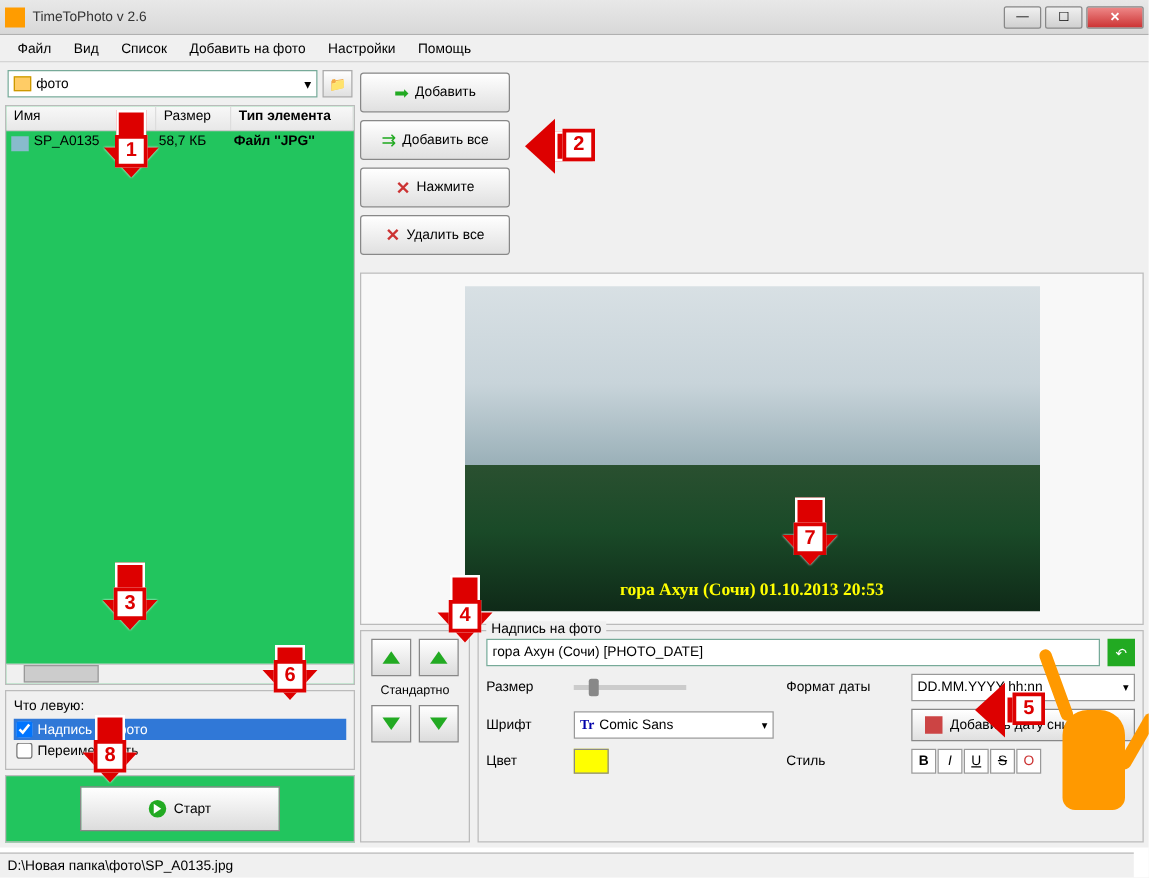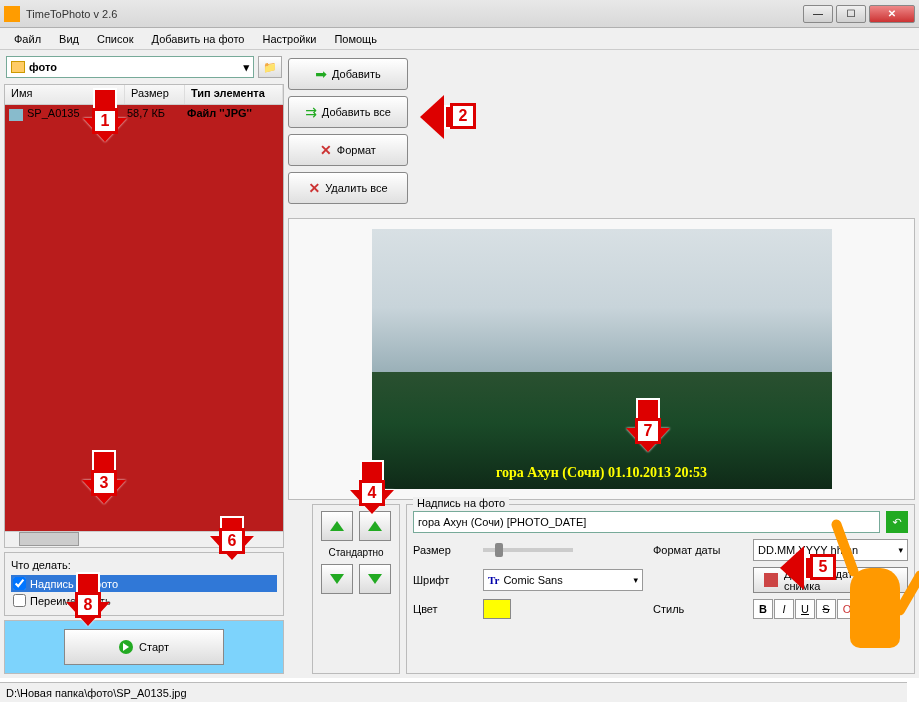--- a/index.html
+++ b/index.html
@@ -11,64 +11,64 @@
 .winbtns { display: flex; gap: 3px; }
 .winbtn { width: 30px; height: 18px; border: 1px solid #888; border-radius: 2px; background: linear-gradient(#f0f0f0, #d0d0d0); display: flex; align-items: center; justify-content: center; font-size: 10px; cursor: pointer; }
 .winbtn.close { width: 46px; background: linear-gradient(#e88, #c33); color: #fff; font-weight: bold; }
 
 .menubar { height: 22px; background: #f0f0f0; border-bottom: 1px solid #ccc; display: flex; align-items: center; padding: 0 6px; gap: 2px; }
 .menubar span { padding: 2px 8px; cursor: pointer; }
 
 .mainarea { display: flex; height: 628px; padding: 4px; gap: 4px; background: #f0f0f0; position: relative; }
 
 .leftcol { width: 280px; display: flex; flex-direction: column; gap: 4px; }
-.pathbar { display: flex; gap: 4px; padding: 2px; font-weight: bold; }
+.pathbar { display: flex; gap: 4px; padding: 2px; }
 .pathcombo { flex: 1; height: 22px; border: 1px solid #7a9; background: #fff; display: flex; align-items: center; padding: 0 4px; }
 .pathcombo .folder-icon { width: 14px; height: 12px; background: #fc6; border: 1px solid #c90; margin-right: 4px; }
 .pathcombo .dd { margin-left: auto; }
 .upbtn { width: 24px; height: 22px; border: 1px solid #aaa; background: linear-gradient(#fff, #e0e0e0); display:flex; align-items:center; justify-content:center; }
 
-.filelist { flex: 1; background: #b91c1c; border: 1px solid #bbb; display: flex; flex-direction: column; }
+.filelist { flex: 1; background: #22c55e; border: 1px solid #bbb; display: flex; flex-direction: column; }
 .filelist-hdr { display: flex; background: linear-gradient(#f8f8f8, #e8e8e8); border-bottom: 1px solid #ccc; height: 20px; }
 .filelist-hdr div { padding: 2px 6px; border-right: 1px solid #ddd; }
 .col-name { width: 120px; } .col-size { width: 60px; } .col-type { flex: 1; font-weight: bold; }
 .filelist-body { flex: 1; }
 .filerow { display: flex; padding: 2px 0; }
 .filerow .fileicon { width: 14px; height: 12px; background: #8bc; margin: 2px 4px; }
 .filelist-scroll { height: 16px; background: #f0f0f0; border-top: 1px solid #ccc; position: relative; }
 .filelist-scroll .thumb { position: absolute; left: 14px; width: 60px; height: 14px; background: #ccc; border: 1px solid #999; }
 
 .todo-box { border: 1px solid #bbb; padding: 6px; background: #f0f0f0; }
 .todo-box .lbl { margin-bottom: 4px; }
 .chkrow { display: flex; align-items: center; gap: 4px; padding: 2px; }
 .chkrow.sel { background: #3078d7; color: #fff; }
 .chkrow input { margin: 0; }
 
-.startbox { border: 1px solid #bbb; padding: 8px; background: #7dd3fc; display: flex; justify-content: center; }
+.startbox { border: 1px solid #bbb; padding: 8px; background: #22c55e; display: flex; justify-content: center; }
 .startbtn { width: 160px; height: 36px; border: 1px solid #888; background: linear-gradient(#fff, #dcdcdc); display: flex; align-items: center; justify-content: center; gap: 6px; cursor: pointer; }
 .startbtn .goicon { width: 14px; height: 14px; background: #2a2; border-radius: 50%; position: relative; }
 .startbtn .goicon::after { content: ''; position: absolute; left: 4px; top: 3px; border-left: 6px solid #fff; border-top: 4px solid transparent; border-bottom: 4px solid transparent; }
 
 .rightcol { flex: 1; display: flex; flex-direction: column; gap: 4px; }
 .toprow { display: flex; gap: 6px; height: 160px; }
 .btncol { width: 120px; display: flex; flex-direction: column; gap: 6px; padding: 4px 0; }
 .actbtn { height: 32px; border: 1px solid #888; border-radius: 3px; background: linear-gradient(#fff, #e0e0e0); display: flex; align-items: center; justify-content: center; gap: 5px; cursor: pointer; }
 .ico-del { color: #c33; font-weight: bold; font-size: 14px; }
 
 .thumbpanel { flex: 1; background: #f8f8f8; border: 1px solid #bbb; padding: 6px; }
 .thumb { width: 140px; border: 2px solid #3078d7; padding: 3px; background: #fff; }
 .thumbimg { width: 130px; height: 90px; background: linear-gradient(#c0d0d8 0%, #c0d0d8 55%, #2a5030 55%, #1a3020 100%); }
 .thumbcap { text-align: center; padding: 3px 0 0; font-size: 10px; }
 
 .preview { flex: 1; background: #f8f8f8; border: 1px solid #bbb; display: flex; align-items: center; justify-content: center; }
 .previmg { width: 460px; height: 260px; background: linear-gradient(#d8e0e4 0%, #c8d4da 30%, #9ab0b8 55%, #2a5030 55%, #1a4a28 75%, #0f2a18 100%); position: relative; }
 .previmg .datestamp { position: absolute; bottom: 8px; width: 100%; text-align: center; color: #ff0; font-family: "Comic Sans MS", cursive; font-size: 14px; font-weight: bold; }
 
 .bottomrow { display: flex; gap: 6px; height: 170px; }
-.arrowsbox { width: 88px; border: 1px solid #bbb; background: #f0f0f0; padding: 6px; display: flex; flex-direction: column; gap: 6px; align-items: center; margin-left: 24px; }
+.arrowsbox { width: 88px; border: 1px solid #bbb; background: #f0f0f0; padding: 6px; display: flex; flex-direction: column; gap: 6px; align-items: center; }
 .arr-row { display: flex; gap: 6px; }
 .arrbtn { width: 32px; height: 30px; border: 1px solid #888; background: linear-gradient(#fff, #dcdcdc); display: flex; align-items: center; justify-content: center; cursor: pointer; }
 .tri-up { border-left: 7px solid transparent; border-right: 7px solid transparent; border-bottom: 10px solid #2a2; }
 .tri-dn { border-left: 7px solid transparent; border-right: 7px solid transparent; border-top: 10px solid #2a2; }
 .stdlbl { font-size: 10px; }
 
 .captionbox { flex: 1; border: 1px solid #bbb; background: #f0f0f0; padding: 6px; display: flex; flex-direction: column; gap: 6px; position: relative; }
 .caprow { display: flex; gap: 6px; }
 .capinput { flex: 1; height: 22px; border: 1px solid #7a9; padding: 0 4px; background: #fff; }
 .grnback { width: 22px; height: 22px; background: #2a2; color: #fff; display: flex; align-items: center; justify-content: center; cursor: pointer; }
@@ -146,21 +146,21 @@
           <div class="col-size">58,7 КБ</div>
           <div class="col-type">Файл ''JPG''</div>
         </div>
       </div>
       <div class="filelist-scroll">
           <div class="thumb"></div>
         </div>
     </div>
 
     <div class="todo-box">
-      <div class="lbl">Что делать:</div>
+      <div class="lbl">Что левую:</div>
       <div class="chkrow sel">
         <input type="checkbox" checked="" style="">
         <span>Надпись на фото</span>
       </div>
       <div class="chkrow">
         <input type="checkbox" style="">
         <span>Переименовать</span>
       </div>
     </div>
 
@@ -178,21 +178,21 @@
         <div class="actbtn">
           <span style="color:#2a2;font-size:14px">➡</span>
           <span>Добавить</span>
         </div>
         <div class="actbtn">
           <span style="color:#2a2;font-size:14px">⇉</span>
           <span>Добавить все</span>
         </div>
         <div class="actbtn">
           <span class="ico-del">✕</span>
-          <span>Формат</span>
+          <span>Нажмите</span>
         </div>
         <div class="actbtn">
           <span class="ico-del">✕</span>
           <span>Удалить все</span>
         </div>
       </div>
     </div>
 
     <div class="preview">
       <div class="previmg">

